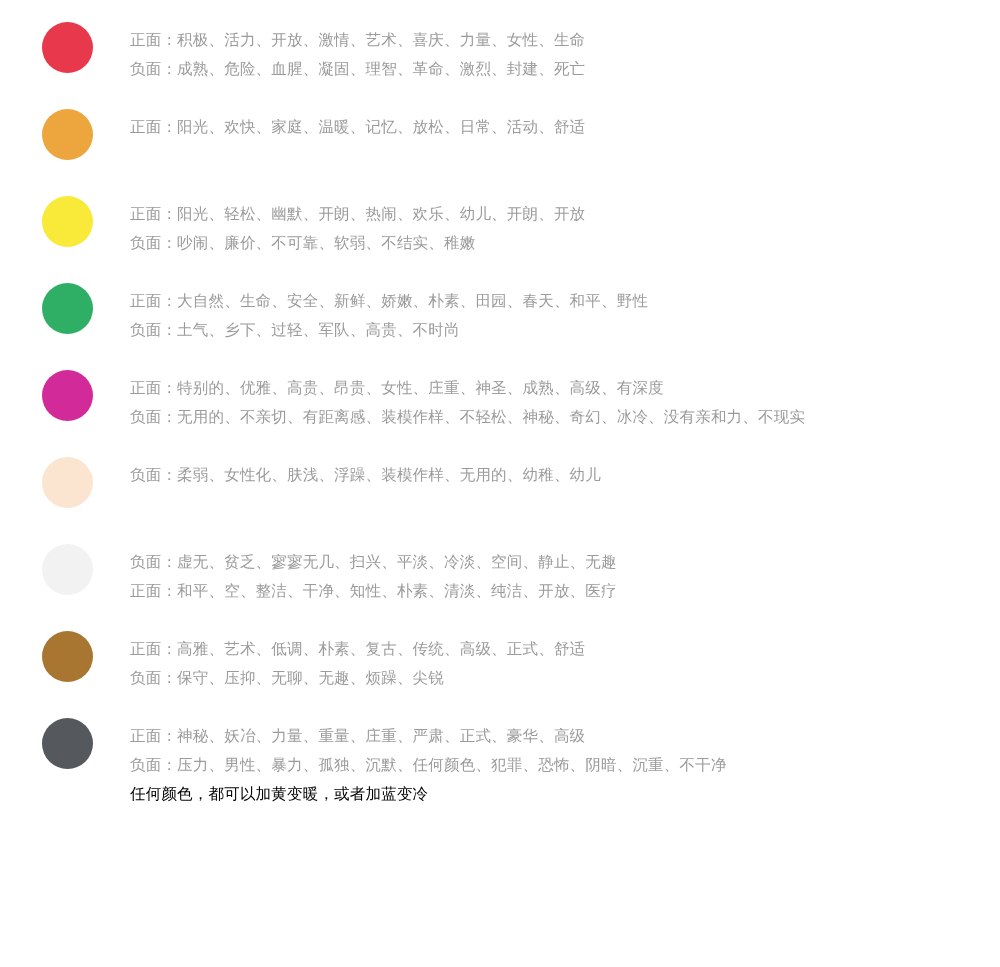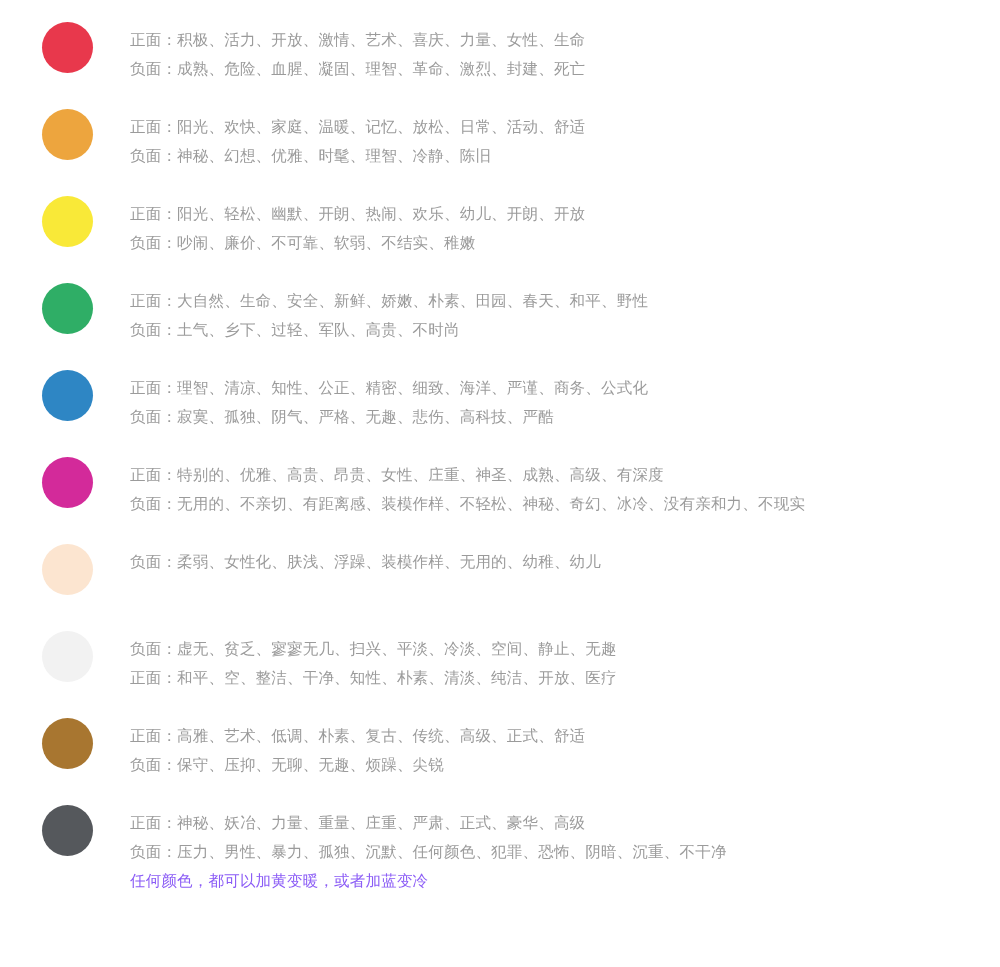--- a/index.html
+++ b/index.html
@@ -54,21 +54,21 @@
 
   .assoc-line {
     color: #9b9b9b;
     font-size: 15.5px;
     line-height: 29px;
     white-space: pre;
     letter-spacing: 0.2px;
   }
 
   .note-line {
-    color: #8b5cf6;
+    color: #000000;
     font-size: 15.5px;
     line-height: 29px;
     white-space: pre;
     letter-spacing: 0.2px;
   }
 </style>
 </head>
 <body>
 
 <div id="color-list">
@@ -80,48 +80,38 @@
         <div class="assoc-line">正面：积极、活力、开放、激情、艺术、喜庆、力量、女性、生命</div>
         <div class="assoc-line">负面：成熟、危险、血腥、凝固、理智、革命、激烈、封建、死亡</div>
       </div>
     </div>
     <div class="color-row">
       <div class="swatch-cell">
         <span class="swatch" style="background: rgb(237, 165, 62);"></span>
       </div>
       <div class="text-cell">
         <div class="assoc-line">正面：阳光、欢快、家庭、温暖、记忆、放松、日常、活动、舒适</div>
-        <div class="assoc-line">负面：神秘、幻想、优雅、时髦、理智、冷静、陈旧</div>
       </div>
     </div>
     <div class="color-row">
       <div class="swatch-cell">
         <span class="swatch" style="background: rgb(249, 233, 56);"></span>
       </div>
       <div class="text-cell">
         <div class="assoc-line">正面：阳光、轻松、幽默、开朗、热闹、欢乐、幼儿、开朗、开放</div>
         <div class="assoc-line">负面：吵闹、廉价、不可靠、软弱、不结实、稚嫩</div>
       </div>
     </div>
     <div class="color-row">
       <div class="swatch-cell">
         <span class="swatch" style="background: rgb(47, 174, 102);"></span>
       </div>
       <div class="text-cell">
         <div class="assoc-line">正面：大自然、生命、安全、新鲜、娇嫩、朴素、田园、春天、和平、野性</div>
         <div class="assoc-line">负面：土气、乡下、过轻、军队、高贵、不时尚</div>
-      </div>
-    </div>
-    <div class="color-row">
-      <div class="swatch-cell">
-        <span class="swatch" style="background: rgb(46, 134, 196);"></span>
-      </div>
-      <div class="text-cell">
-        <div class="assoc-line">正面：理智、清凉、知性、公正、精密、细致、海洋、严谨、商务、公式化</div>
-        <div class="assoc-line">负面：寂寞、孤独、阴气、严格、无趣、悲伤、高科技、严酷</div>
       </div>
     </div>
     <div class="color-row">
       <div class="swatch-cell">
         <span class="swatch" style="background: rgb(211, 42, 154);"></span>
       </div>
       <div class="text-cell">
         <div class="assoc-line">正面：特别的、优雅、高贵、昂贵、女性、庄重、神圣、成熟、高级、有深度</div>
         <div class="assoc-line">负面：无用的、不亲切、有距离感、装模作样、不轻松、神秘、奇幻、冰冷、没有亲和力、不现实</div>
       </div>

